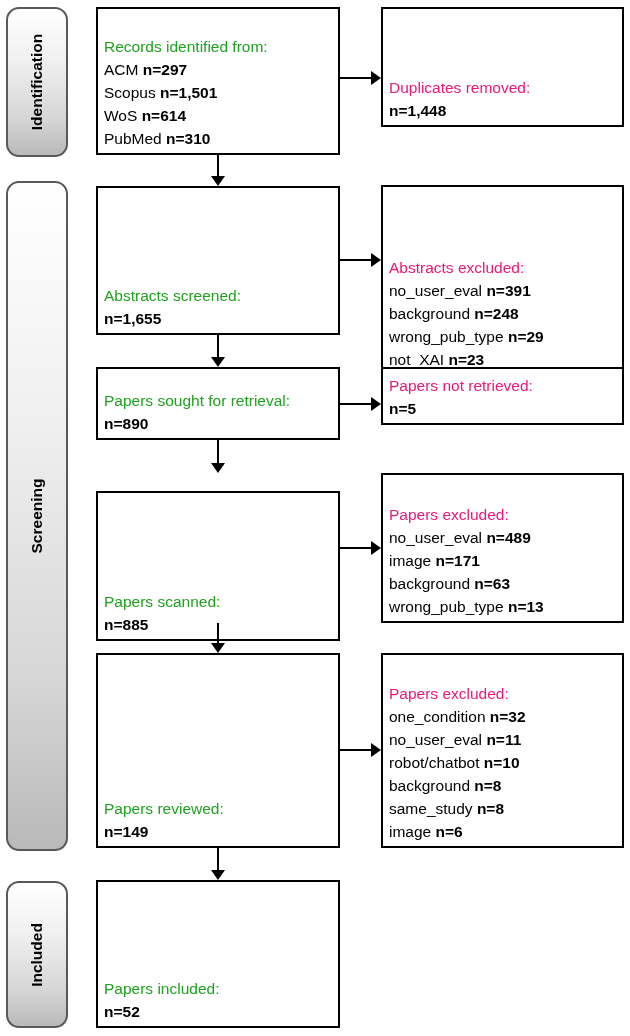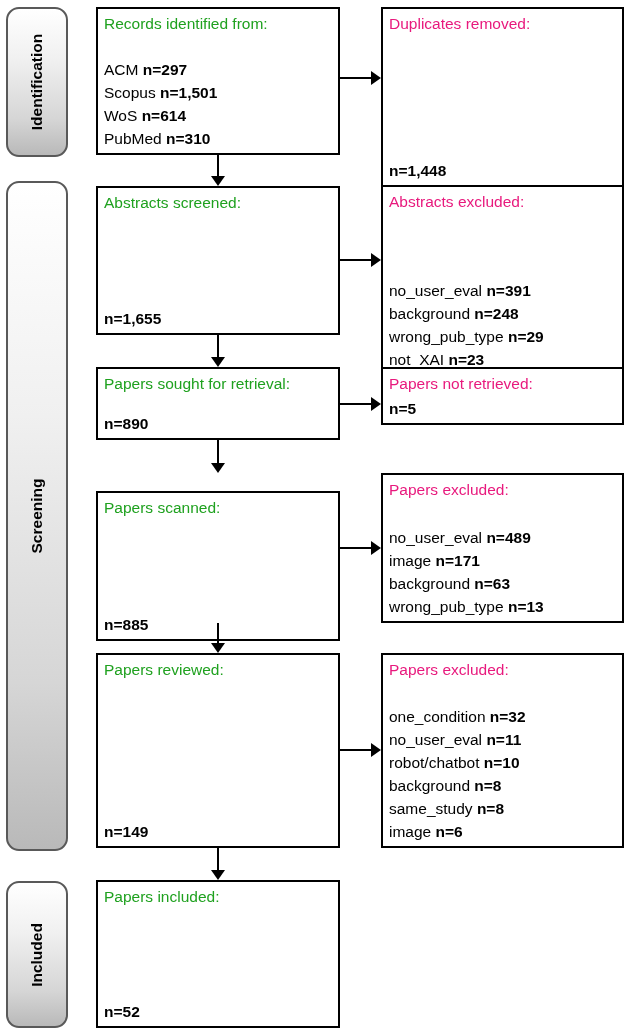--- a/index.html
+++ b/index.html
@@ -13,21 +13,21 @@
     border:2px solid #595959;border-radius:13px;
     background:linear-gradient(180deg,#ffffff 0%,#f0f0f0 35%,#d6d6d6 75%,#b9b9b9 100%);
     display:flex;align-items:center;justify-content:center;
   }
   .pill span{
     transform:rotate(-90deg);white-space:nowrap;font-weight:bold;font-size:15.5px;color:#000;
   }
   
   .box{
     position:absolute;box-sizing:border-box;border:2px solid #000;background:#fff;
-    display:flex;flex-direction:column;justify-content:space-between;
+    display:flex;flex-direction:column;justify-content:flex-end;
     padding:3px 6px;font-size:15.5px;line-height:23px;
   }
   .box.leftcol{left:96px;width:244px;}
   .box.rightcol{left:381px;width:243px;}
   .title{font-weight:normal;}
   .title.green{color:var(--green,#1fa11f);}
   .title.pink{color:var(--pink,#e8197d);}
   .lines .line{white-space:nowrap;}
   .lines .line b{font-weight:bold;}
   
@@ -93,21 +93,21 @@
       </div>
   </div>
 
   <div class="box leftcol" style="top:880px;height:148px">
     <div class="title green">Papers included:</div>
     <div class="lines">
         <div class="line"><b>n=52</b></div>
       </div>
   </div>
 
-  <div class="box rightcol" style="top:7px;height:180px">
+  <div class="box rightcol" style="top:7px;height:120px">
     <div class="title pink">Duplicates removed:</div>
     <div class="lines">
         <div class="line"><b>n=1,448</b></div>
       </div>
   </div>
 
   <div class="box rightcol" style="top:185px;height:191px">
     <div class="title pink">Abstracts excluded:</div>
     <div class="lines">
         <div class="line"><span>no_user_eval </span><b>n=391</b></div>

